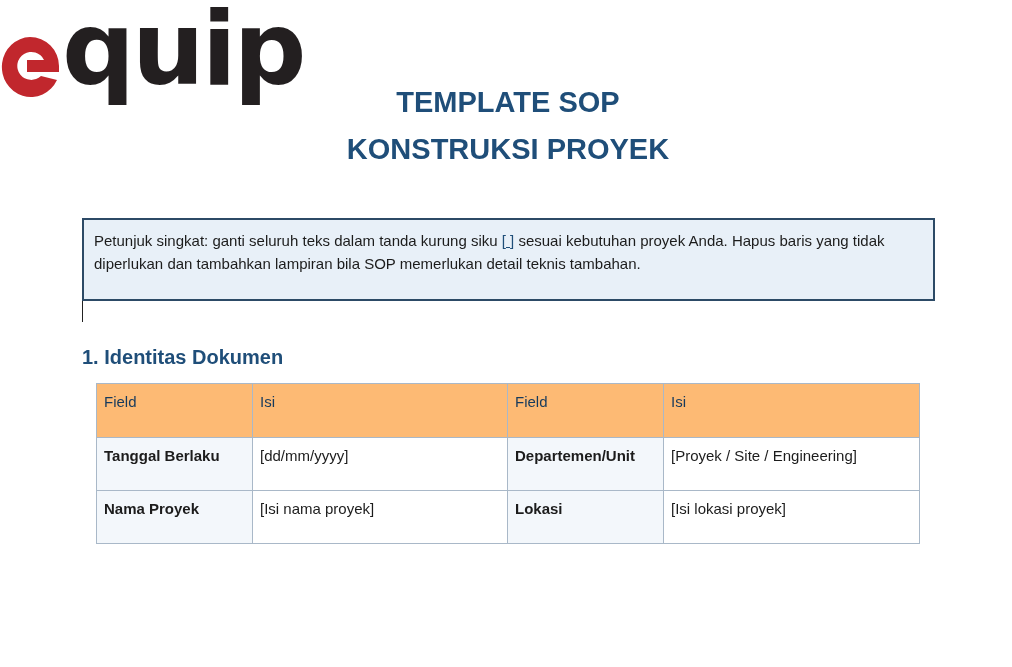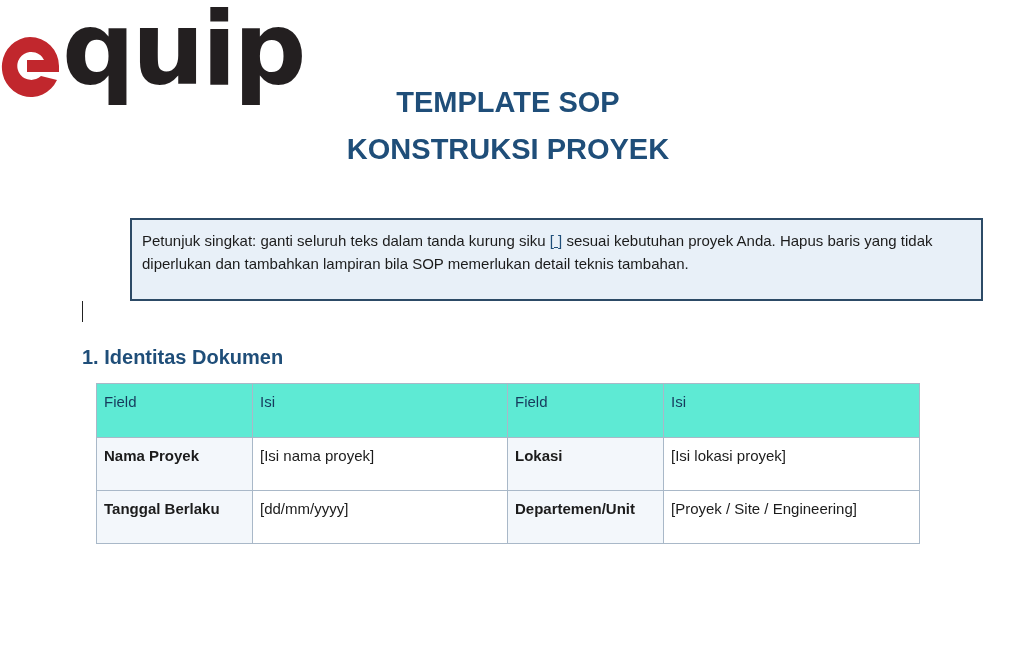--- a/index.html
+++ b/index.html
@@ -19,42 +19,41 @@
     font-family: "Liberation Sans", sans-serif; font-weight: bold;
     color: #1f4e79; font-size: 29px; position: absolute; left: 0; width: 1016px; text-align: center;
   }
 
   .note-box {
     position: absolute; left: 82px; top: 218px; width: 853px; height: 83px;
     background: #e8f0f8; border: 2px solid #2c4a66;
     padding: 9px 10px 0 10px;
     font-size: 15px; line-height: 23px; color: #1c1c1c;
     font-family: "Liberation Sans", sans-serif;
-    margin-left: 48px;
   }
   .note-box .bracket { color: #1f4e79; text-decoration: underline; }
   .cursor-line { position: absolute; left: 82px; top: 301px; width: 1px; height: 21px; background: #222; }
 
   .section-heading {
     position: absolute; left: 82px; top: 346px;
     font-family: Liberation Sans, sans-serif; font-weight: bold;
     font-size: 20px; color: #1f4e79;
   }
 
   table.identity {
     position: absolute; left: 96px; top: 383px; width: 823px;
     border-collapse: collapse; table-layout: fixed;
     font-family: "Liberation Sans", sans-serif; font-size: 15px;
   }
   table.identity th, table.identity td {
     border: 1px solid #a9b8c8; vertical-align: top; text-align: left;
     padding: 9px 7px 0 7px;
   }
   table.identity th {
-    background: #5eead4; color: #163a5c; font-weight: normal; height: 54px;
+    background: #fdba74; color: #163a5c; font-weight: normal; height: 54px;
     padding-top: 9px;
   }
   table.identity td { height: 53px; background: #ffffff; color: #1c1c1c; }
   table.identity td.label { background: #f3f7fb; font-weight: bold; }
   col.c1 { width: 156px; } col.c2 { width: 255px; } col.c3 { width: 156px; } col.c4 { width: 256px; }
 </style>
 </head>
 <body>
 
 <div class="logo">
@@ -84,25 +83,25 @@
   <thead>
     <tr>
       <th>Field</th>
       <th>Isi</th>
       <th>Field</th>
       <th>Isi</th>
     </tr>
   </thead>
   <tbody>
     <tr>
+      <td class="label">Tanggal Berlaku</td>
+      <td>[dd/mm/yyyy]</td>
+      <td class="label">Departemen/Unit</td>
+      <td>[Proyek / Site / Engineering]</td>
+    </tr>
+    <tr>
       <td class="label">Nama Proyek</td>
       <td>[Isi nama proyek]</td>
       <td class="label">Lokasi</td>
       <td>[Isi lokasi proyek]</td>
     </tr>
-    <tr>
-      <td class="label">Tanggal Berlaku</td>
-      <td>[dd/mm/yyyy]</td>
-      <td class="label">Departemen/Unit</td>
-      <td>[Proyek / Site / Engineering]</td>
-    </tr>
   </tbody>
 </table>
 
 </body></html>

